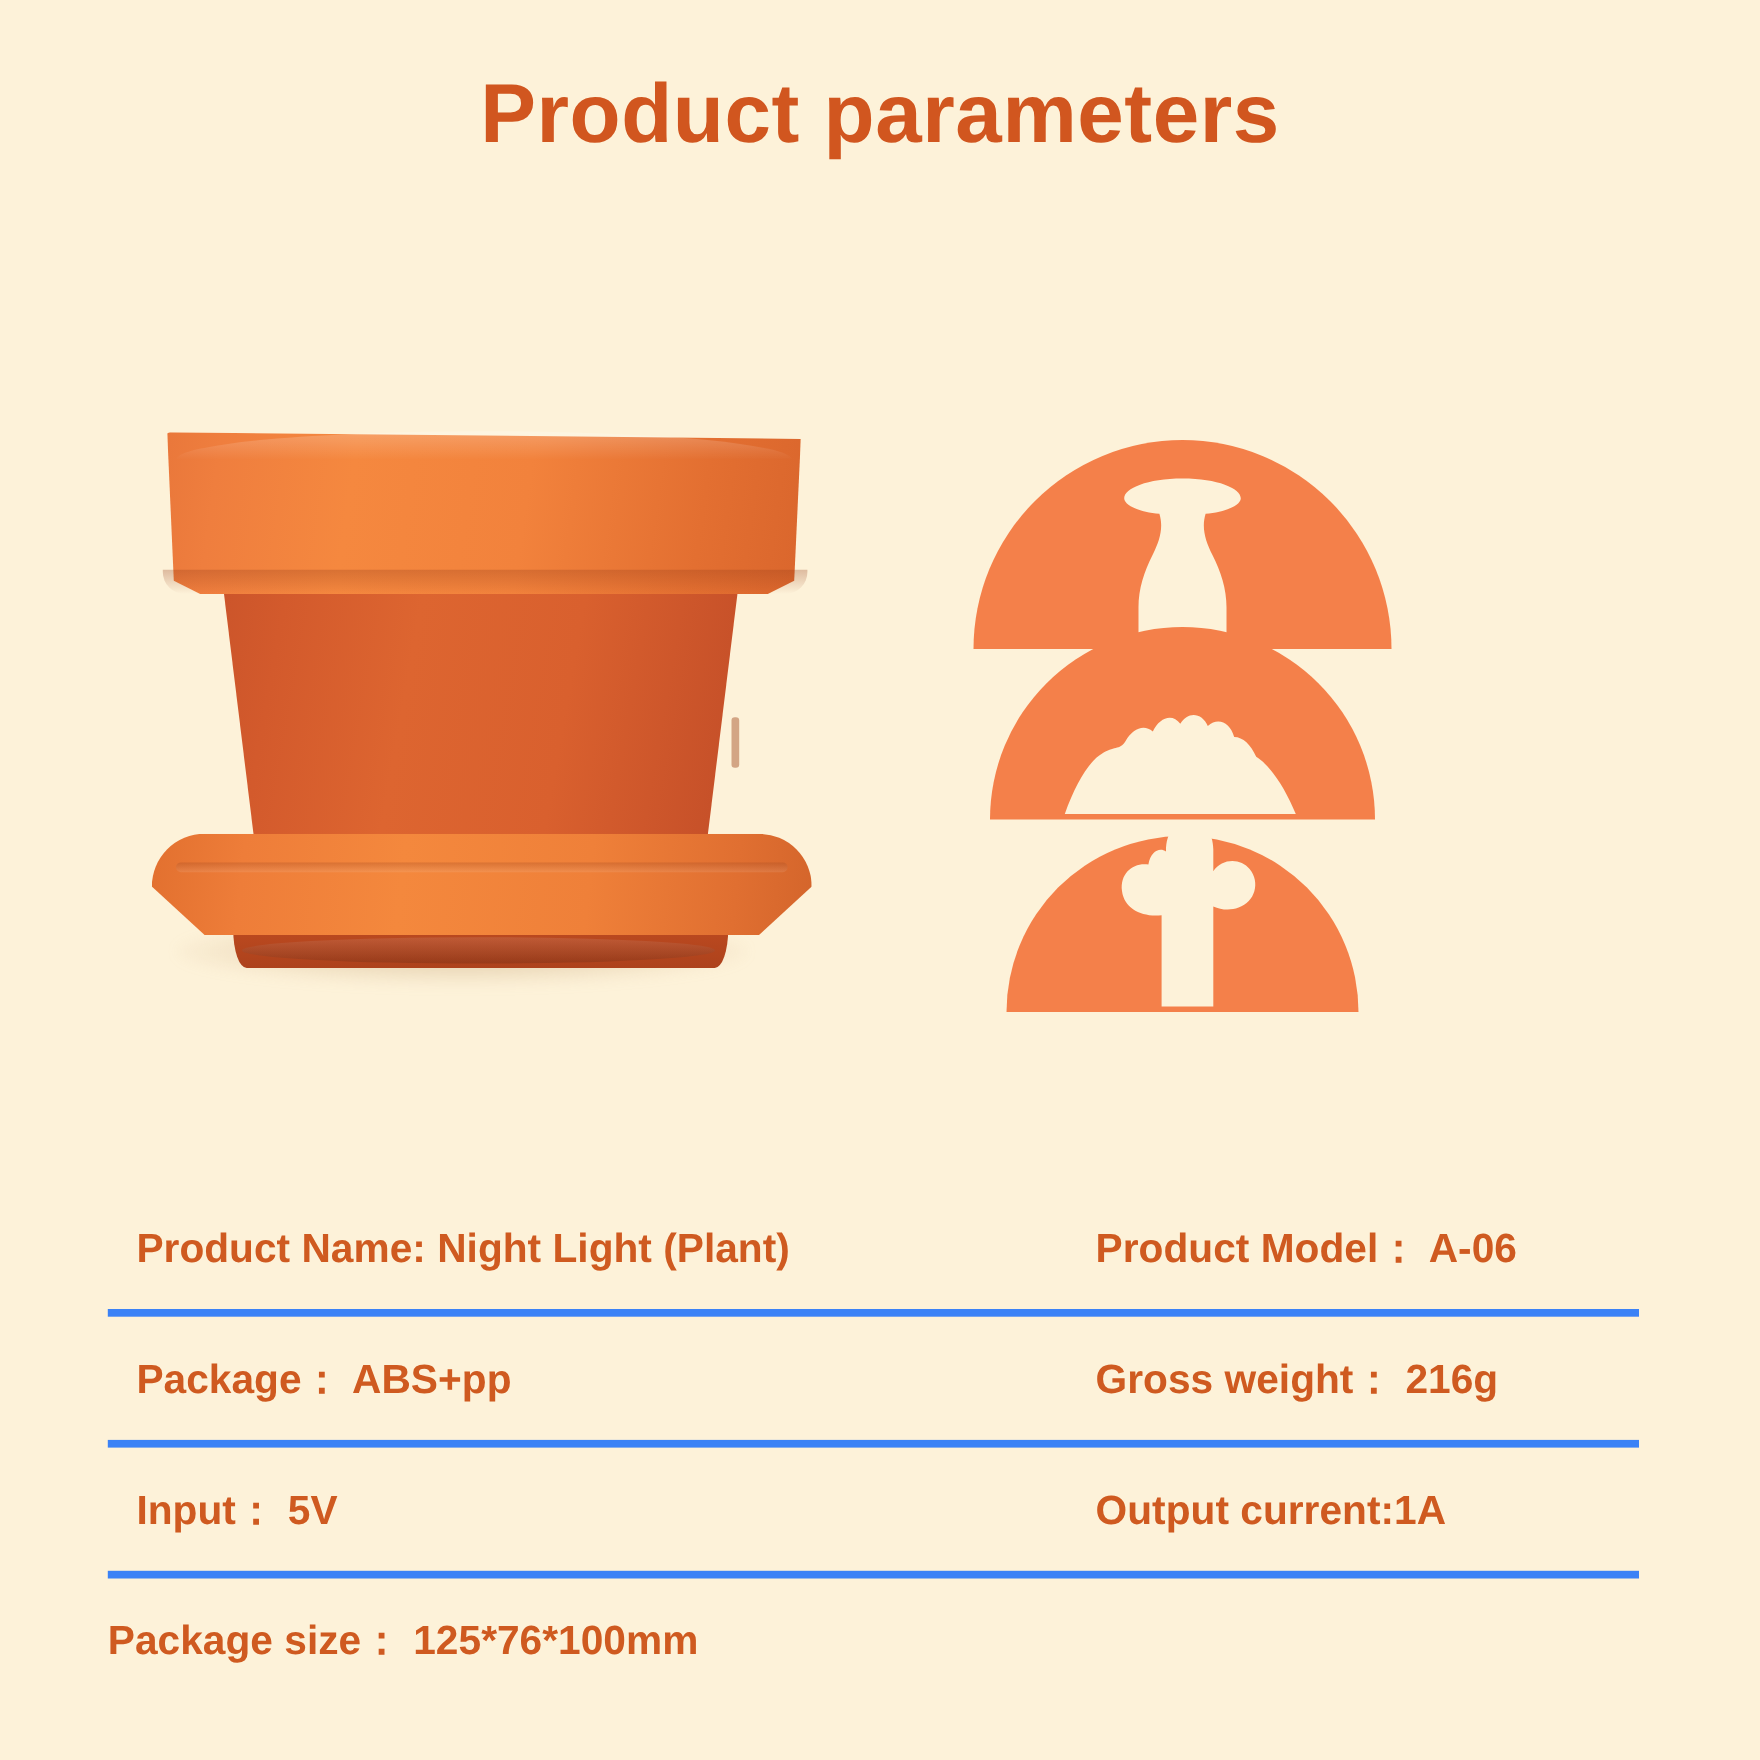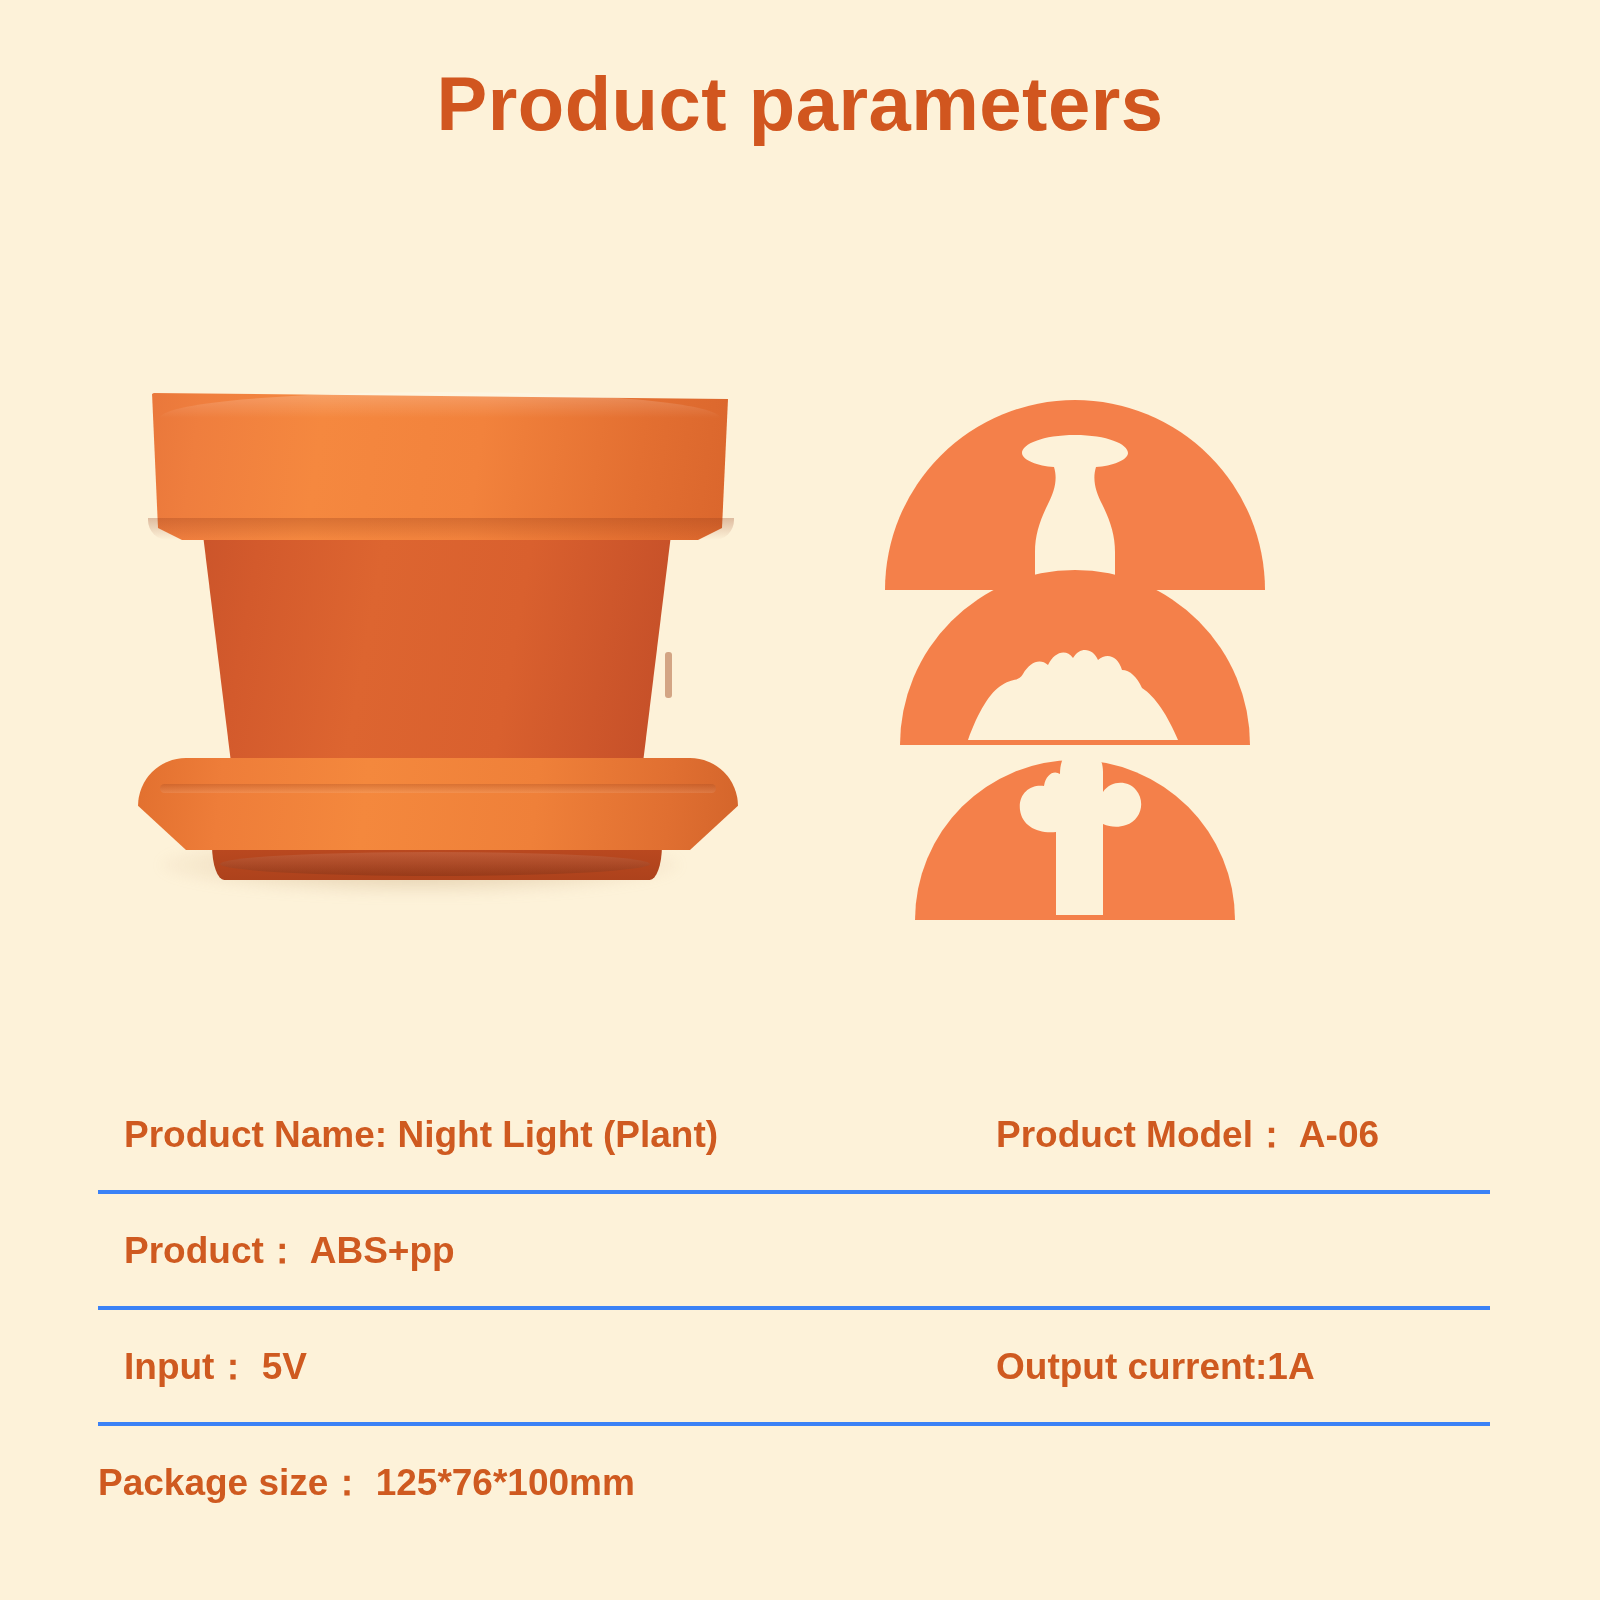--- a/index.html
+++ b/index.html
@@ -167,21 +167,21 @@
   .spec-table {
     position: absolute;
     left: 98px;
     top: 1078px;
     width: 1392px;
   }
   .spec-row {
     display: flex;
     align-items: center;
     height: 112px;
-    border-bottom: 4px solid #3b82f6;
+    border-bottom: 7px solid #3b82f6;
   }
   .spec-row:last-child { border-bottom: none; }
   .spec-cell {
     font-size: 37px;
     font-weight: 600;
     color: #cf5a20;
     white-space: nowrap;
     line-height: 1;
   }
   .spec-cell.left  { width: 840px; padding-left: 26px; }
@@ -278,21 +278,22 @@
 </div>
 
 <div class="spec-table">
 
   <div class="spec-row r1">
     <div class="spec-cell left">Product Name: Night Light (Plant)</div>
     <div class="spec-cell right">Product Model：  A-06</div>
   </div>
 
   <div class="spec-row r2">
-    <div class="spec-cell left">Product： ABS+pp</div>
+    <div class="spec-cell left">Package： ABS+pp</div>
+    <div class="spec-cell right">Gross weight： 216g</div>
   </div>
 
   <div class="spec-row r3">
     <div class="spec-cell left">Input： 5V</div>
     <div class="spec-cell right">Output current:1A</div>
   </div>
 
   <div class="spec-row r4">
     <div class="spec-cell right">Package size： 125*76*100mm</div>
   </div>

